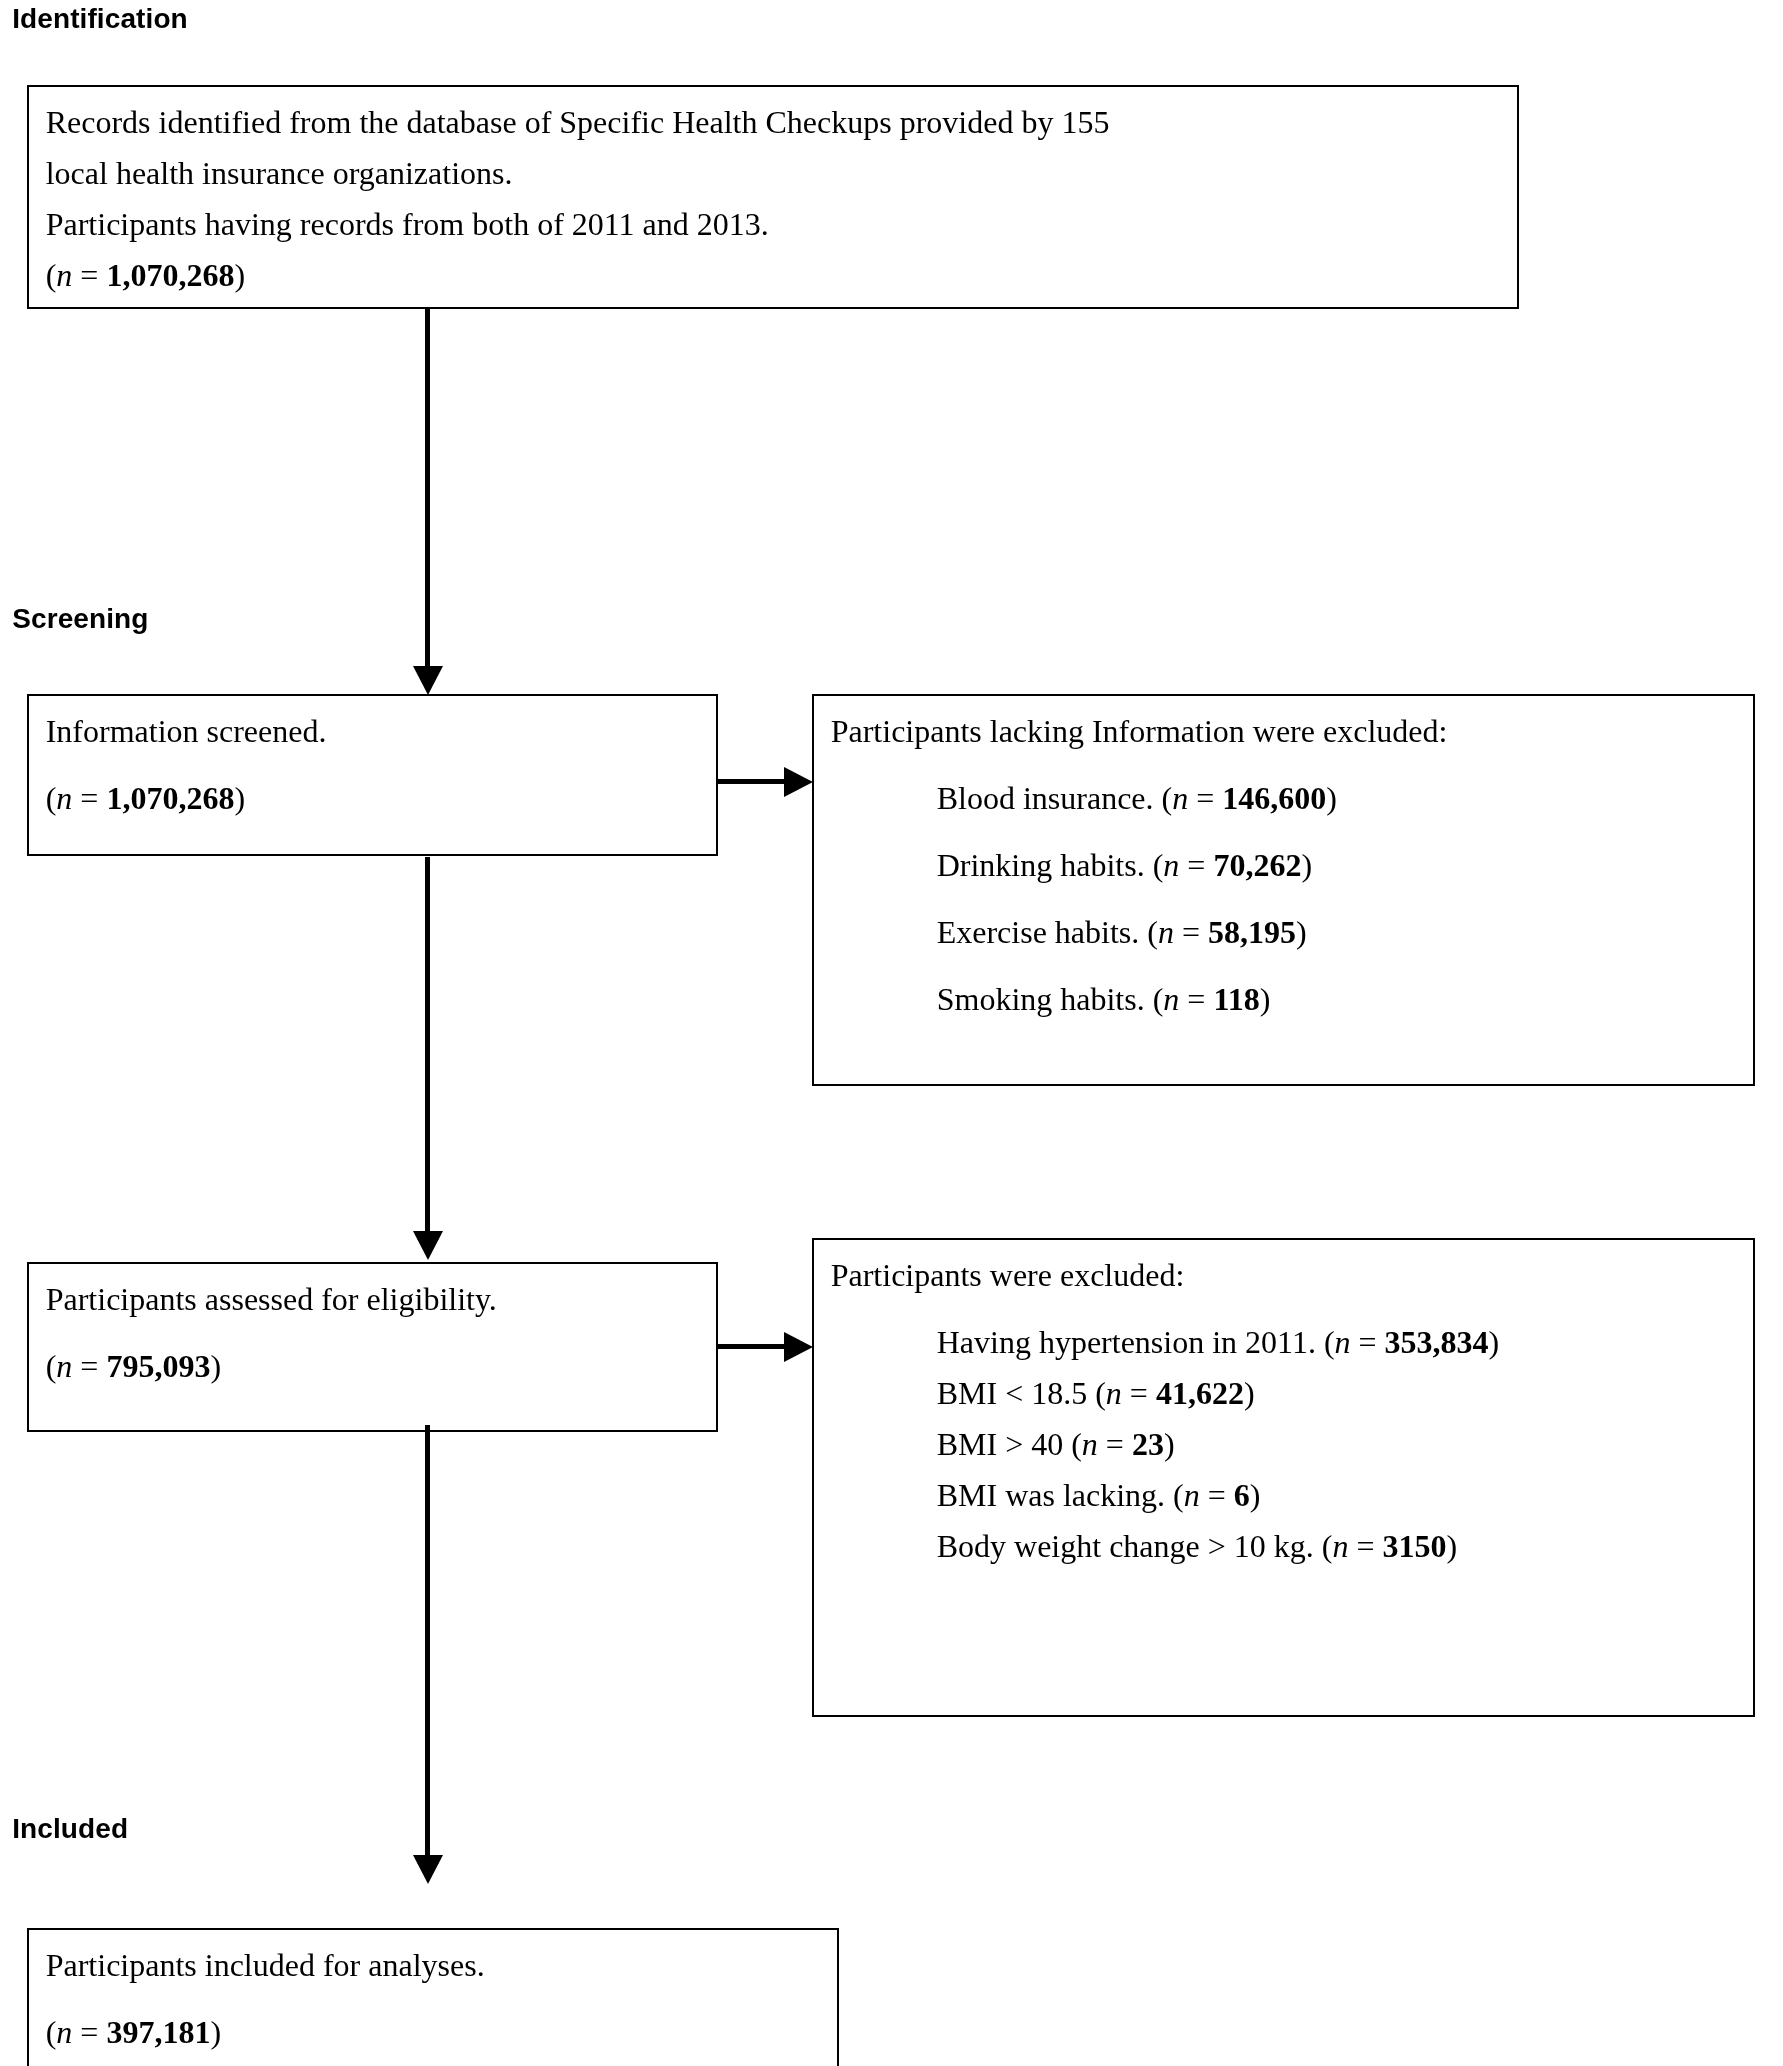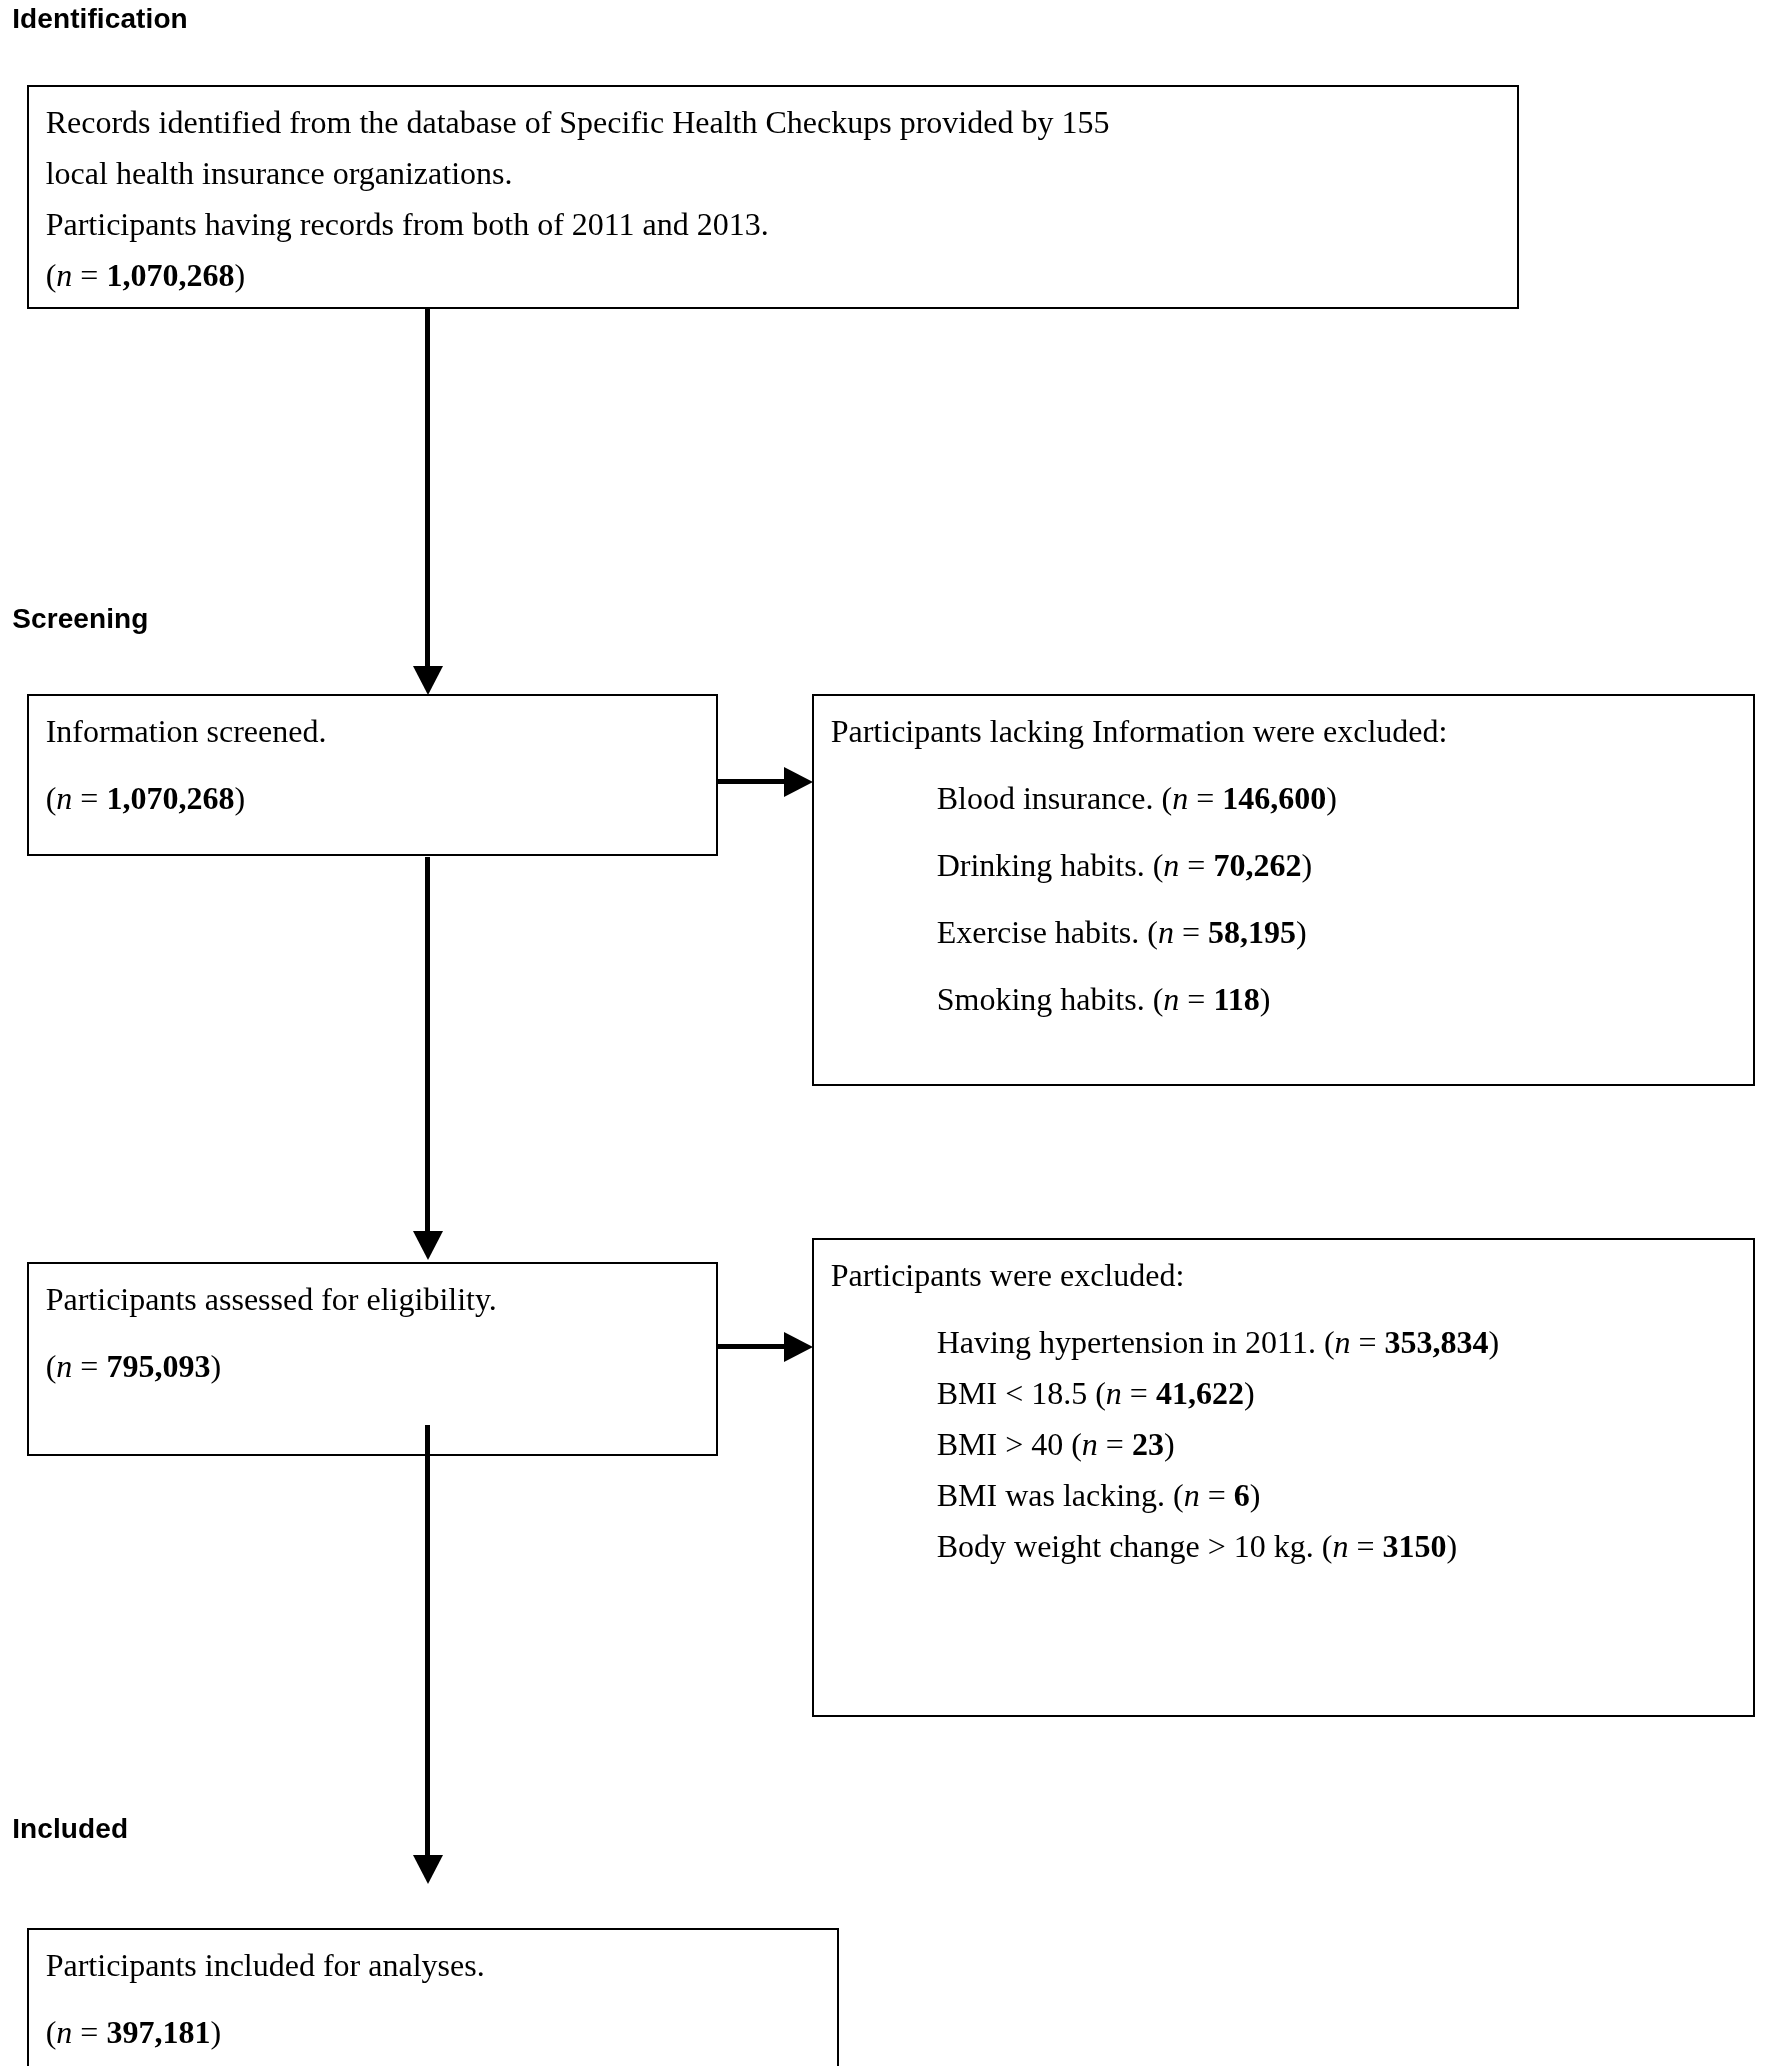--- a/index.html
+++ b/index.html
@@ -132,21 +132,21 @@
       <div class="line indent spaced"><span>Blood insurance. (</span><span class="n-italic">n</span><span> = </span><span class="n-bold">146,600</span><span>)</span></div>
       <div class="line indent spaced"><span>Drinking habits. (</span><span class="n-italic">n</span><span> = </span><span class="n-bold">70,262</span><span>)</span></div>
       <div class="line indent spaced"><span>Exercise habits. (</span><span class="n-italic">n</span><span> = </span><span class="n-bold">58,195</span><span>)</span></div>
       <div class="line indent"><span>Smoking habits. (</span><span class="n-italic">n</span><span> = </span><span class="n-bold">118</span><span>)</span></div>
     </div>
   </div>
 
   <div class="v-line" style="left:425px; top:857px; height:375px;"></div>
   <div class="arrow-down" style="left:413px; top:1231px;"></div>
 
-  <div class="box" style="left:27px; top:1262px; width:691px; height:194px;">
+  <div class="box" style="left:27px; top:1262px; width:691px; height:170px;">
     <div class="box-inner">
       <div class="line spaced">Participants assessed for eligibility.</div>
       <div class="line"><span>(</span><span class="n-italic">n</span><span> = </span><span class="n-bold">795,093</span><span>)</span></div>
     </div>
   </div>
 
   <div class="h-line" style="left:718px; top:1344px; width:67px;"></div>
   <div class="arrow-right" style="left:784px; top:1332px;"></div>
 
   <div class="box" style="left:812px; top:1238px; width:943px; height:479px;">

